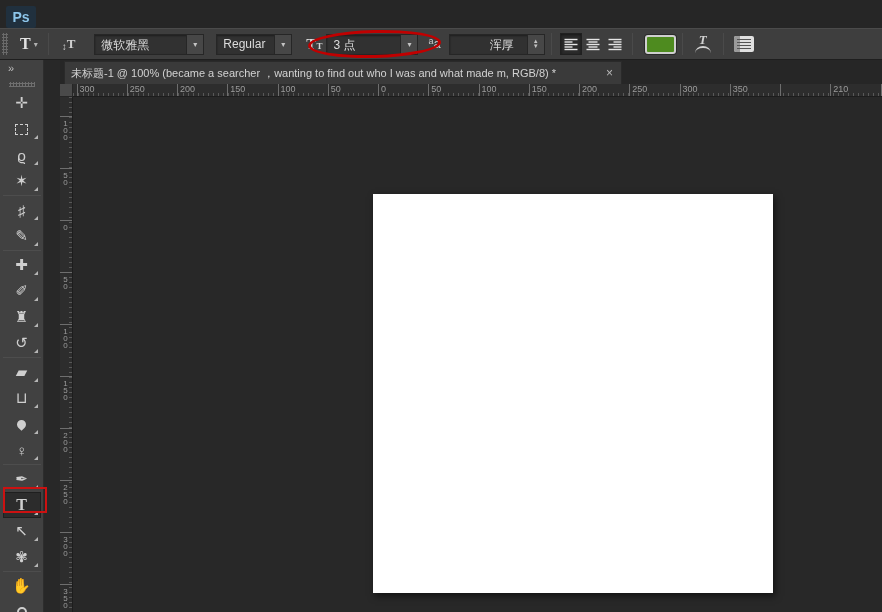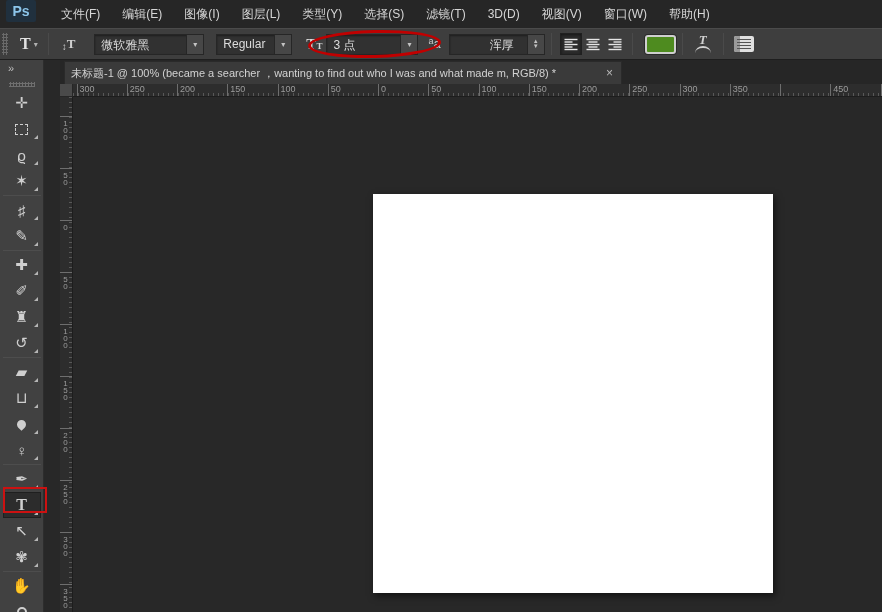--- a/index.html
+++ b/index.html
@@ -1,21 +1,21 @@
 <!DOCTYPE html>
 <html><head>
 <meta charset="utf-8">
 <style>
   * { margin:0; padding:0; box-sizing:border-box; }
   html,body { background:#111; }
   body { font-family:"Liberation Sans","DejaVu Sans",sans-serif; }
   .app { position:relative; width:882px; height:612px; background:#282828; overflow:hidden; user-select:none; }
 
   
-  .menu-bar { position:absolute; left:0; top:0; width:882px; height:28px; background:#262626; display:flex; align-items:flex-start; }
+  .menu-bar { position:absolute; left:0; top:0; width:882px; height:28px; background:#262626; display:flex; align-items:flex-end; }
   .ps-logo { width:30px; height:22px; margin-left:6px; background:#20303e; color:#8cc5ea; font-weight:bold; font-size:14px; display:flex; align-items:center; justify-content:center; border-radius:2px; }
   .menu-items { display:flex; margin-left:14px; }
   .menu-item { color:#d6d6d6; font-size:12px; padding:0 11px; line-height:28px; cursor:default; }
 
   
   .options-bar { position:absolute; left:0; top:28px; width:882px; height:32px; background:#3e3e3e; border-top:1px solid #4b4b4b; border-bottom:1px solid #1e1e1e; display:flex; align-items:center; }
   .ob-grip { width:6px; height:22px; margin-left:2px; background-image:radial-gradient(#6a6a6a 1px, transparent 1.2px); background-size:3px 3px; }
   .vsep { width:1px; height:22px; background:#2c2c2c; border-right:1px solid #4a4a4a; margin:0 6px; }
   .tool-preset { display:flex; align-items:center; margin-left:8px; padding:2px 4px; }
   .tp-letter { color:#e2e2e2; font-family:"Liberation Serif","DejaVu Serif",serif; font-size:16px; font-weight:bold; }
@@ -96,33 +96,20 @@
 
   svg line { stroke:#e6e6e6; stroke-width:1.4; }
 </style>
 </head>
 <body>
 
 <div class="app">
 
   <div class="menu-bar">
     <div class="ps-logo">Ps</div>
-    <div class="menu-items" id="menu-items">
-        <span class="menu-item">文件(F)</span>
-        <span class="menu-item">编辑(E)</span>
-        <span class="menu-item">图像(I)</span>
-        <span class="menu-item">图层(L)</span>
-        <span class="menu-item">类型(Y)</span>
-        <span class="menu-item">选择(S)</span>
-        <span class="menu-item">滤镜(T)</span>
-        <span class="menu-item">3D(D)</span>
-        <span class="menu-item">视图(V)</span>
-        <span class="menu-item">窗口(W)</span>
-        <span class="menu-item">帮助(H)</span>
-      </div>
   </div>
 
   <div class="options-bar">
     <div class="ob-grip"></div>
     <div class="tool-preset">
       <span class="tp-letter">T</span>
       <span class="caret">▾</span>
     </div>
     <div class="vsep"></div>
     <div class="orient-btn">
@@ -304,21 +291,21 @@
           <span class="lbl" style="left: 509px;">200</span>
           <div class="maj" style="left: 556.25px;"></div>
           <span class="lbl" style="left: 559.25px;">250</span>
           <div class="maj" style="left: 606.5px;"></div>
           <span class="lbl" style="left: 609.5px;">300</span>
           <div class="maj" style="left: 656.75px;"></div>
           <span class="lbl" style="left: 659.75px;">350</span>
           <div class="maj" style="left: 707px;"></div>
           <span class="lbl" style="left: 710px; margin-top: 39px;">400</span>
           <div class="maj" style="left: 757.25px;"></div>
-          <span class="lbl" style="left: 760.25px;">450</span>
+          <span class="lbl" style="left: 760.25px;">210</span>
           <div class="maj" style="left: 807.5px;"></div>
           <span class="lbl" style="left: 810.5px;">200</span>
         </div>
       <div class="v-ruler" id="v-ruler">
           <div class="maj" style="top: 19px;"></div>
           <span class="lbl" style="top: 22px;">100</span>
           <div class="maj" style="top: 71px;"></div>
           <span class="lbl" style="top: 74px;">50</span>
           <div class="maj" style="top: 123px;"></div>
           <span class="lbl" style="top: 126px;">0</span>

